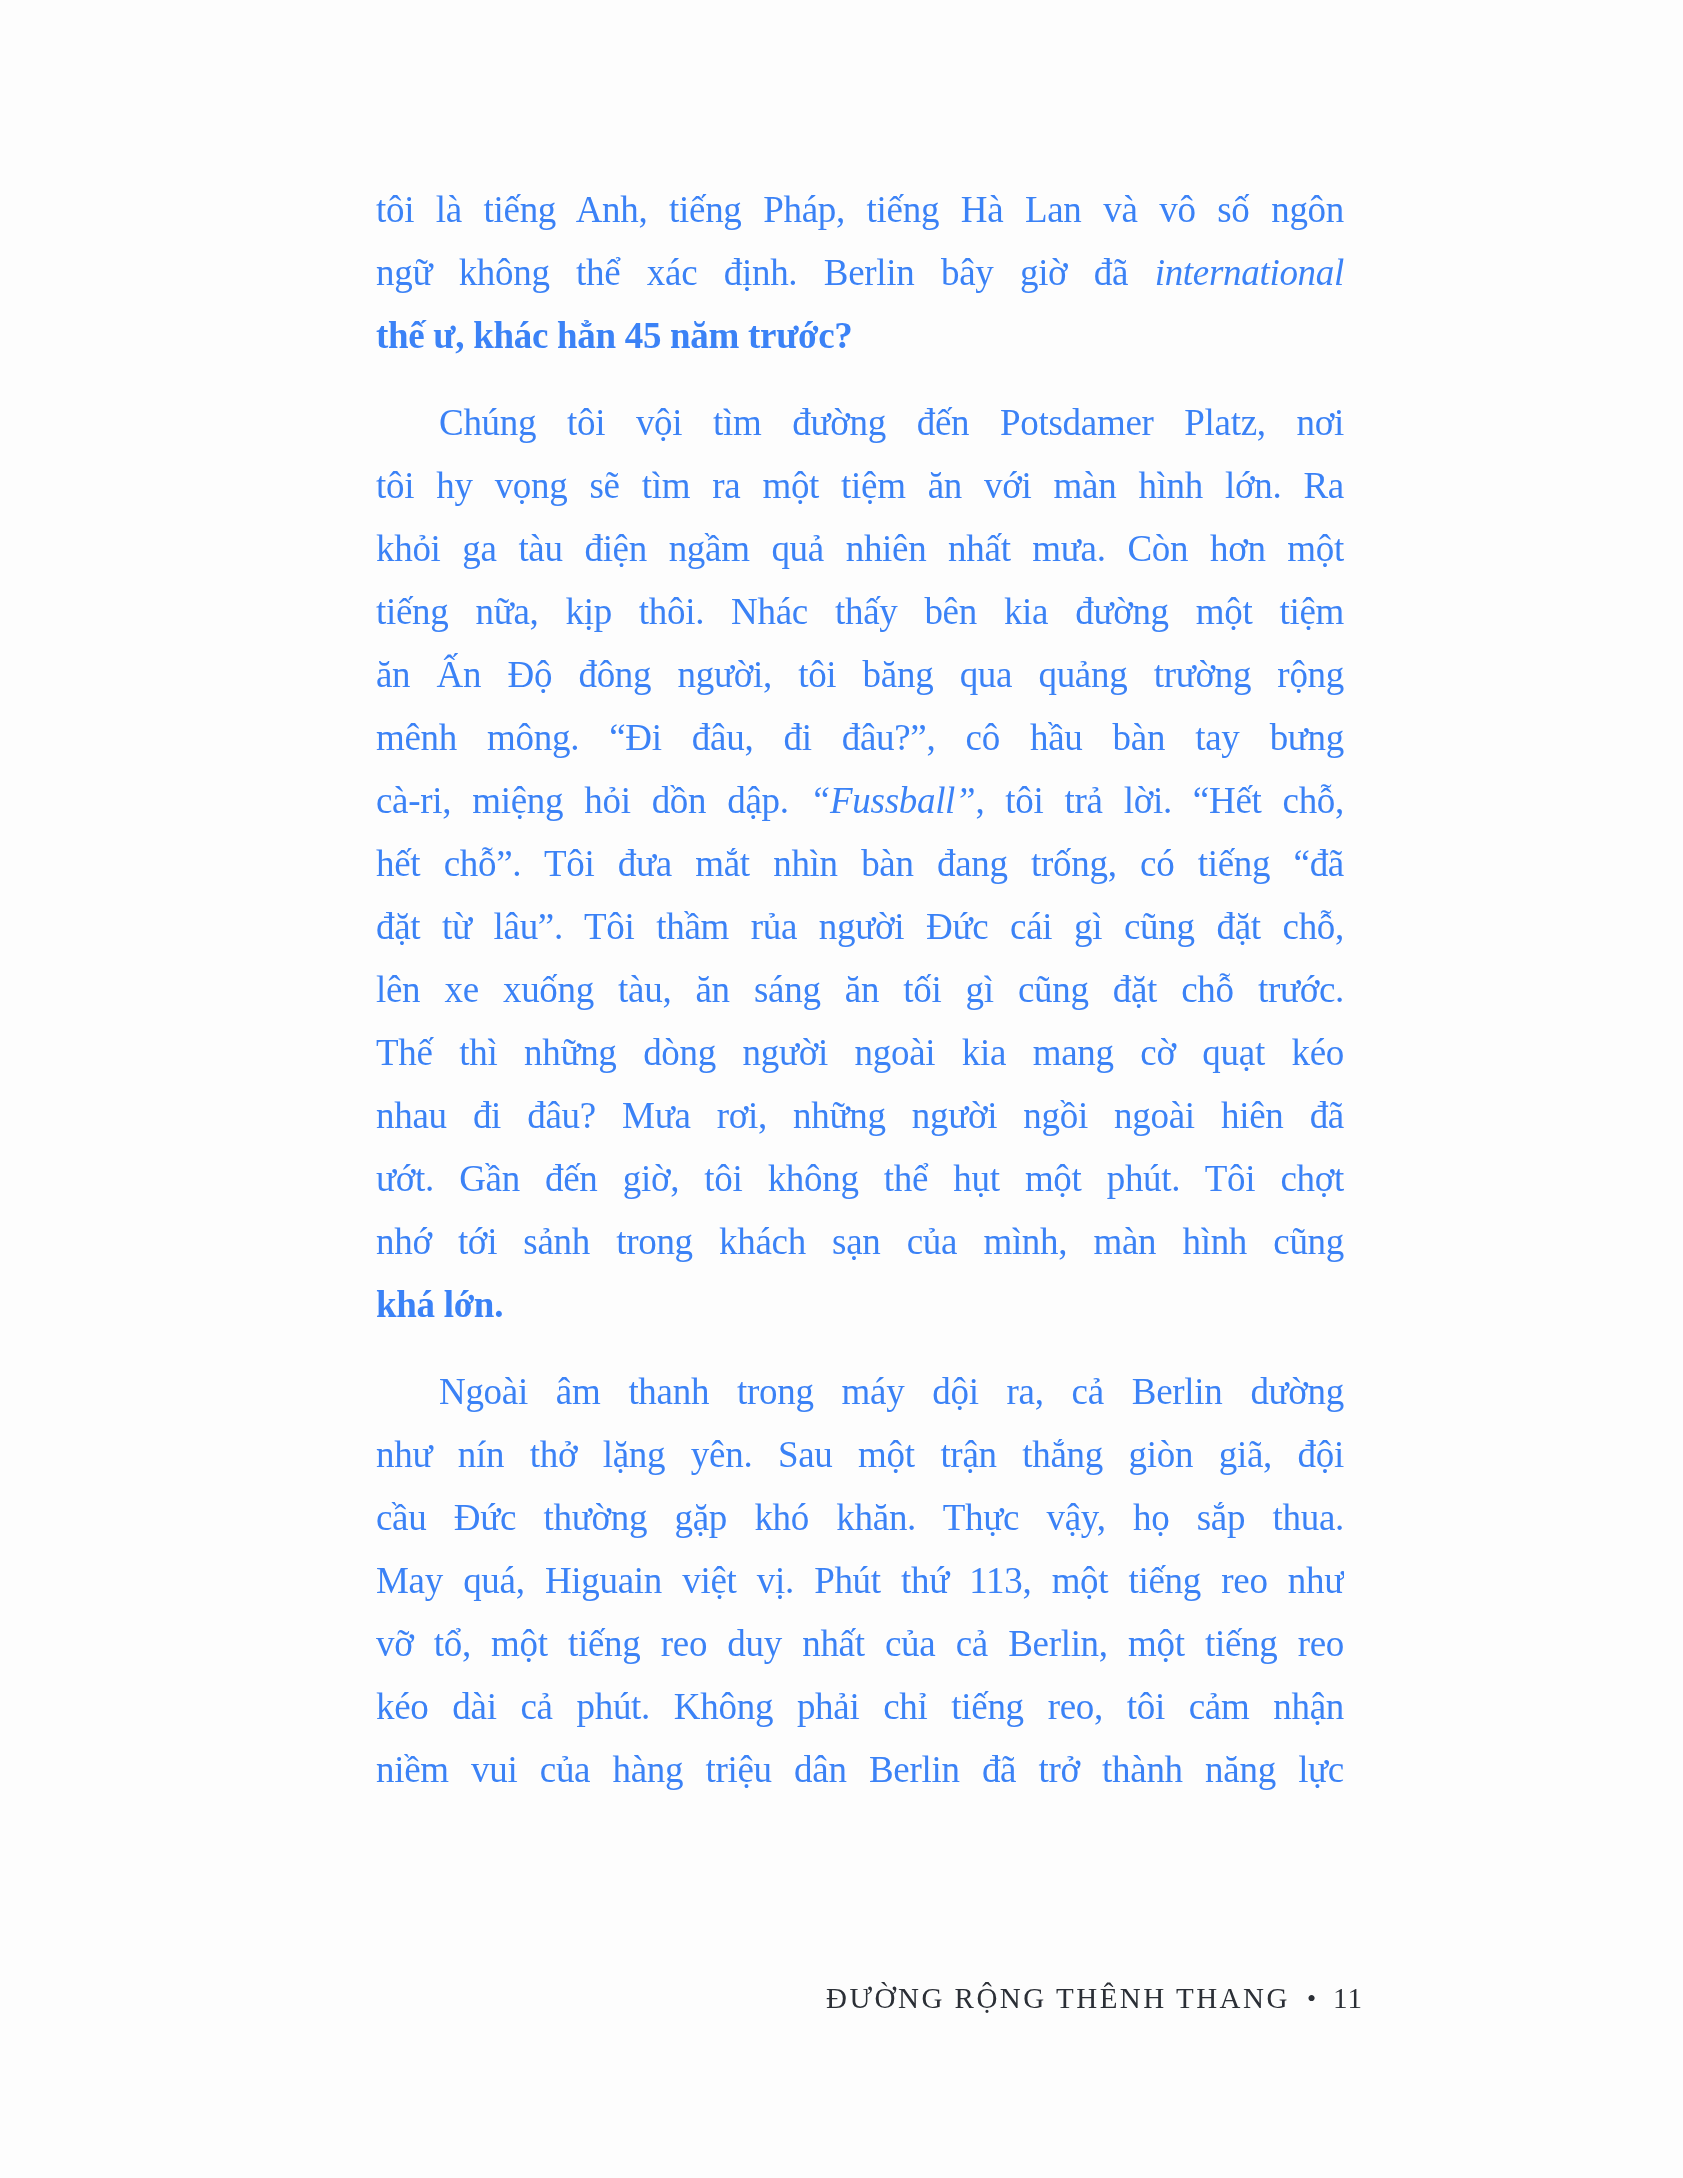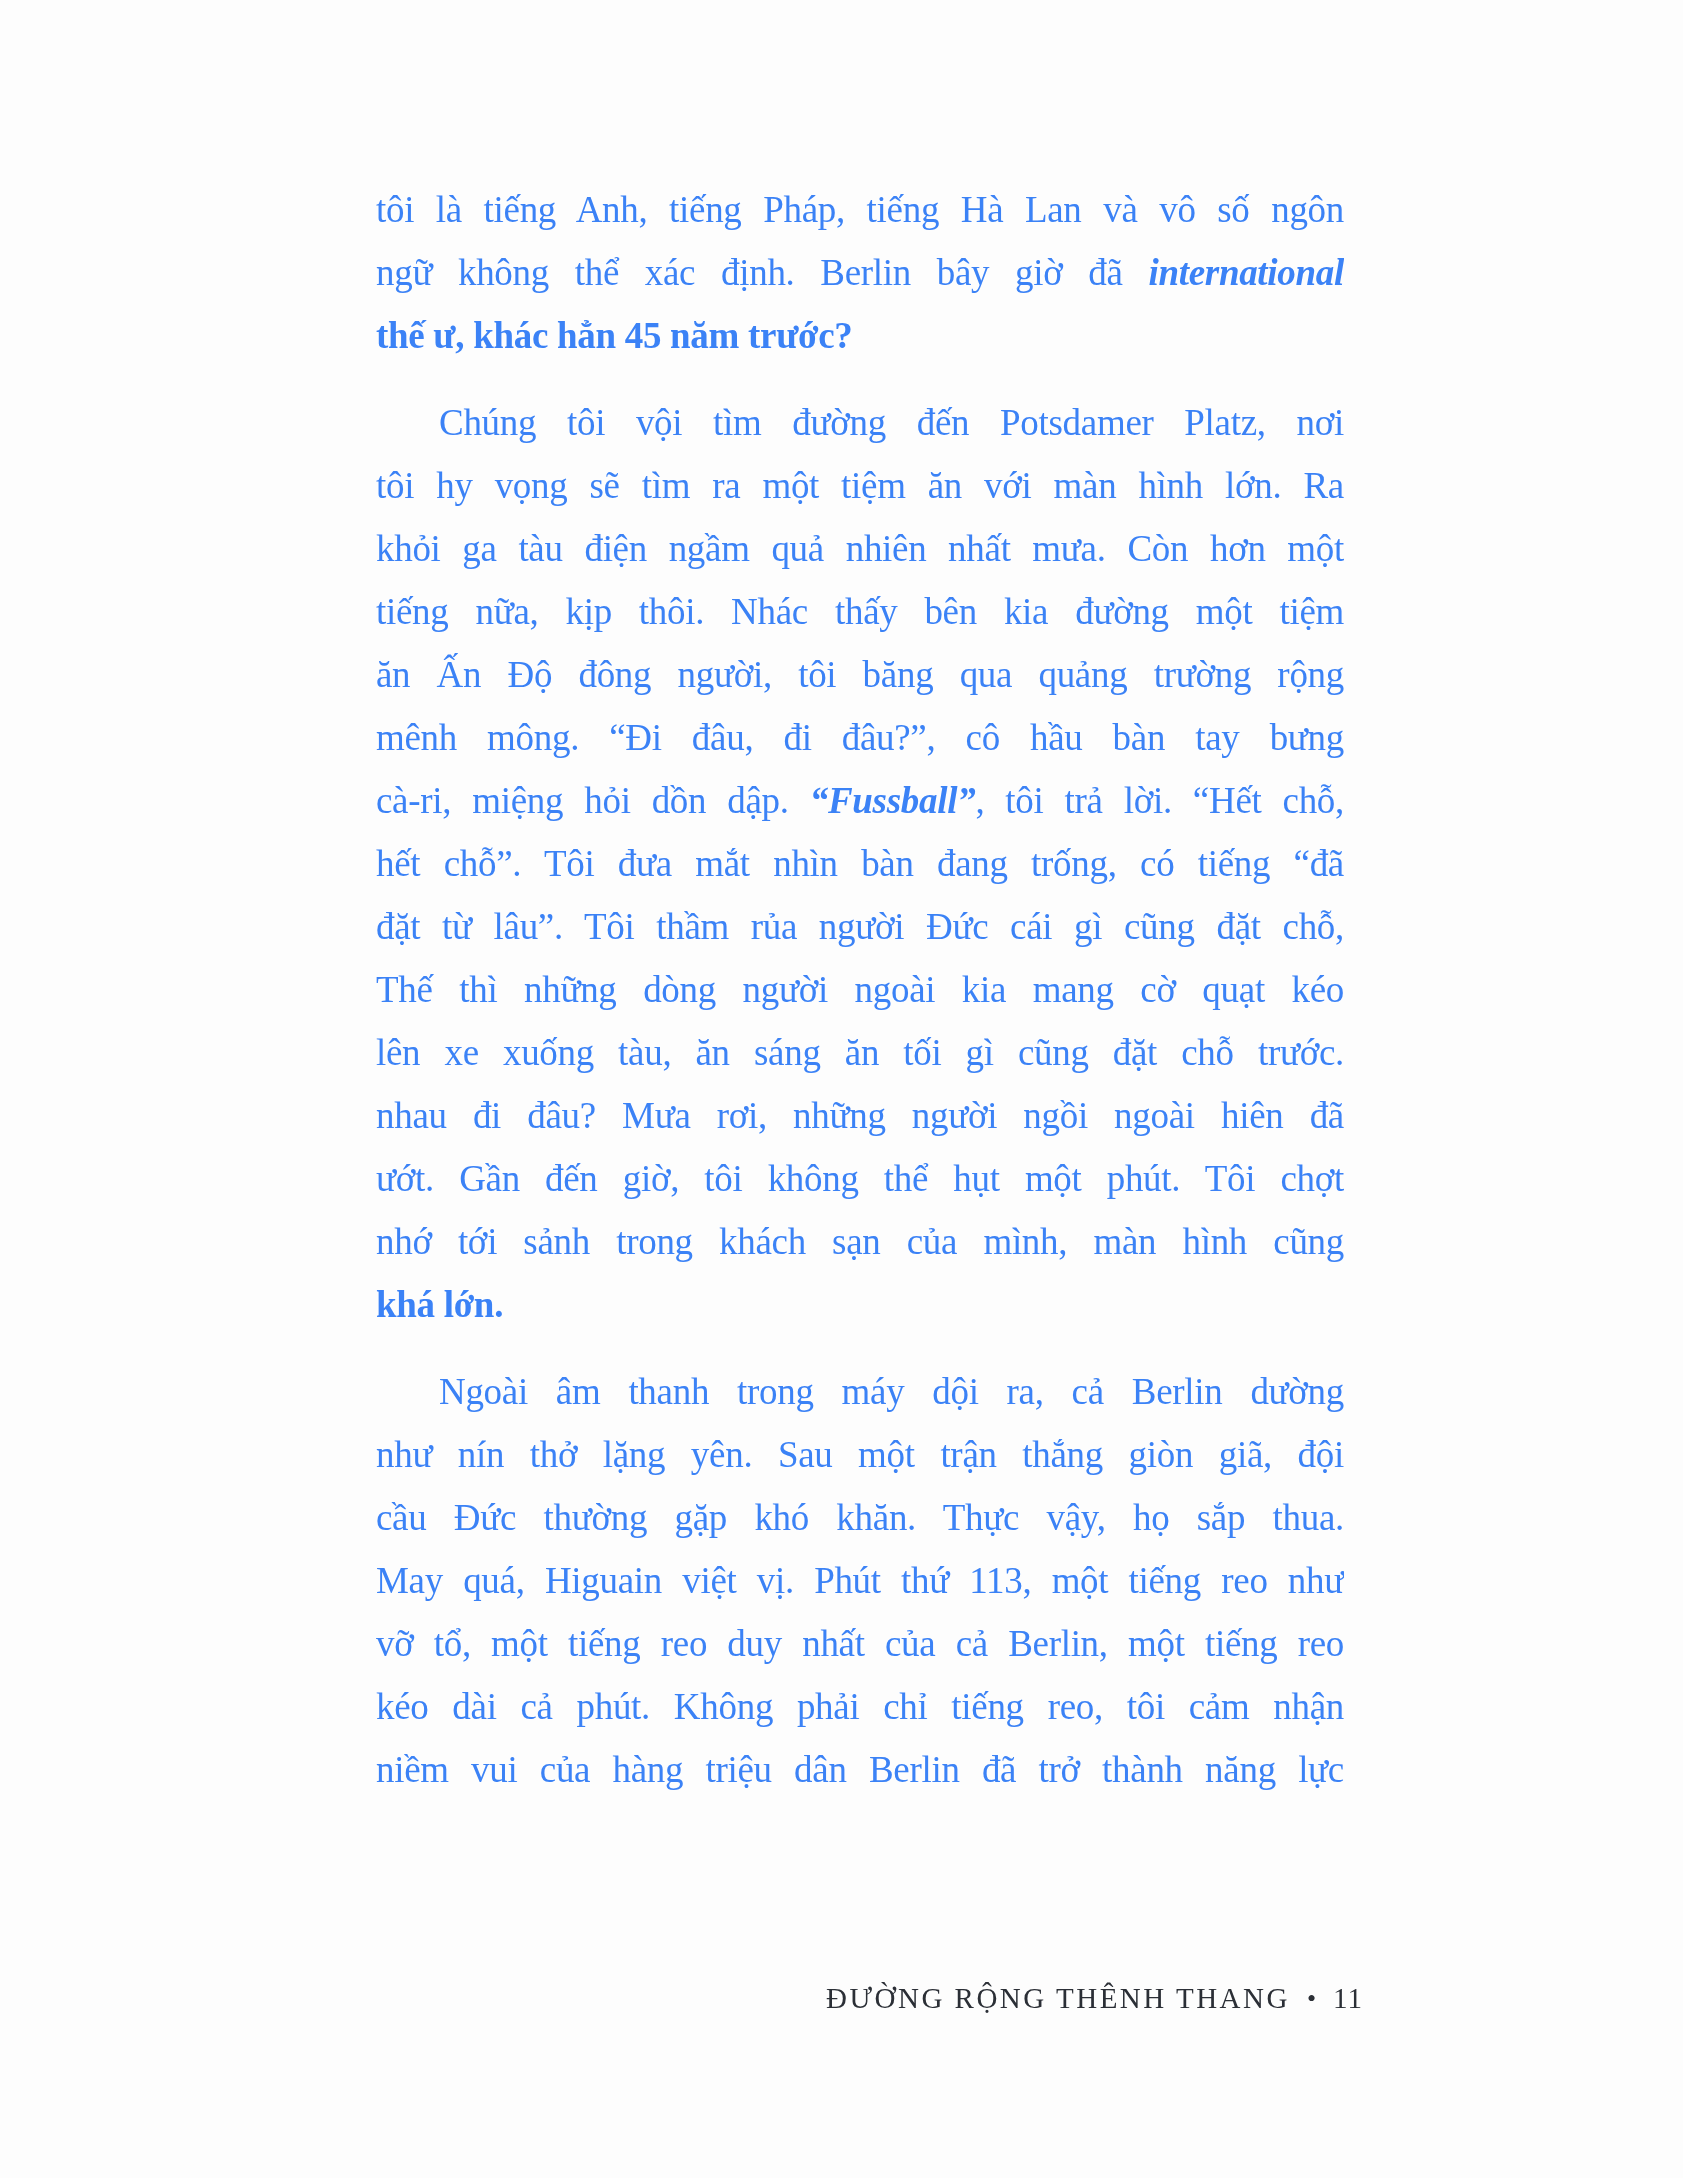--- a/index.html
+++ b/index.html
@@ -34,21 +34,21 @@
     text-justify: inter-word;
     overflow: hidden;
     white-space: normal;
   }
   .line.last {
     text-align: center;
     text-align-last: left;
     font-weight: bold;
   }
   .line.indent { text-indent: 63px; }
-  .italic { font-style: italic; font-weight: bold; }
+  .italic { font-style: italic; }
   .footer {
     position: absolute;
     left: 395px;
     top: 1980px;
     width: 968px;
     text-align: right;
     font-size: 29px;
     line-height: 36px;
     letter-spacing: 2.5px;
     color: #2b2f36;
@@ -76,22 +76,22 @@
       <div class="paragraph">
         <div class="line indent"><span>Chúng tôi vội tìm đường đến Potsdamer Platz, nơi</span></div>
         <div class="line"><span>tôi hy vọng sẽ tìm ra một tiệm ăn với màn hình lớn. Ra</span></div>
         <div class="line"><span>khỏi ga tàu điện ngầm quả nhiên nhất mưa. Còn hơn một</span></div>
         <div class="line"><span>tiếng nữa, kịp thôi. Nhác thấy bên kia đường một tiệm</span></div>
         <div class="line"><span>ăn Ấn Độ đông người, tôi băng qua quảng trường rộng</span></div>
         <div class="line"><span>mênh mông. “Đi đâu, đi đâu?”, cô hầu bàn tay bưng</span></div>
         <div class="line"><span>cà-ri, miệng hỏi dồn dập. </span><span class="italic">“Fussball”</span><span>, tôi trả lời. “Hết chỗ,</span></div>
         <div class="line"><span>hết chỗ”. Tôi đưa mắt nhìn bàn đang trống, có tiếng “đã</span></div>
         <div class="line"><span>đặt từ lâu”. Tôi thầm rủa người Đức cái gì cũng đặt chỗ,</span></div>
+        <div class="line"><span>lên xe xuống tàu, ăn sáng ăn tối gì cũng đặt chỗ trước.</span></div>
         <div class="line"><span>Thế thì những dòng người ngoài kia mang cờ quạt kéo</span></div>
-        <div class="line"><span>lên xe xuống tàu, ăn sáng ăn tối gì cũng đặt chỗ trước.</span></div>
         <div class="line"><span>nhau đi đâu? Mưa rơi, những người ngồi ngoài hiên đã</span></div>
         <div class="line"><span>ướt. Gần đến giờ, tôi không thể hụt một phút. Tôi chợt</span></div>
         <div class="line"><span>nhớ tới sảnh trong khách sạn của mình, màn hình cũng</span></div>
         <div class="line last"><span>khá lớn.</span></div>
       </div>
       <div class="paragraph">
         <div class="line indent"><span>Ngoài âm thanh trong máy dội ra, cả Berlin dường</span></div>
         <div class="line"><span>như nín thở lặng yên. Sau một trận thắng giòn giã, đội</span></div>
         <div class="line"><span>cầu Đức thường gặp khó khăn. Thực vậy, họ sắp thua.</span></div>
         <div class="line"><span>May quá, Higuain việt vị. Phút thứ 113, một tiếng reo như</span></div>

